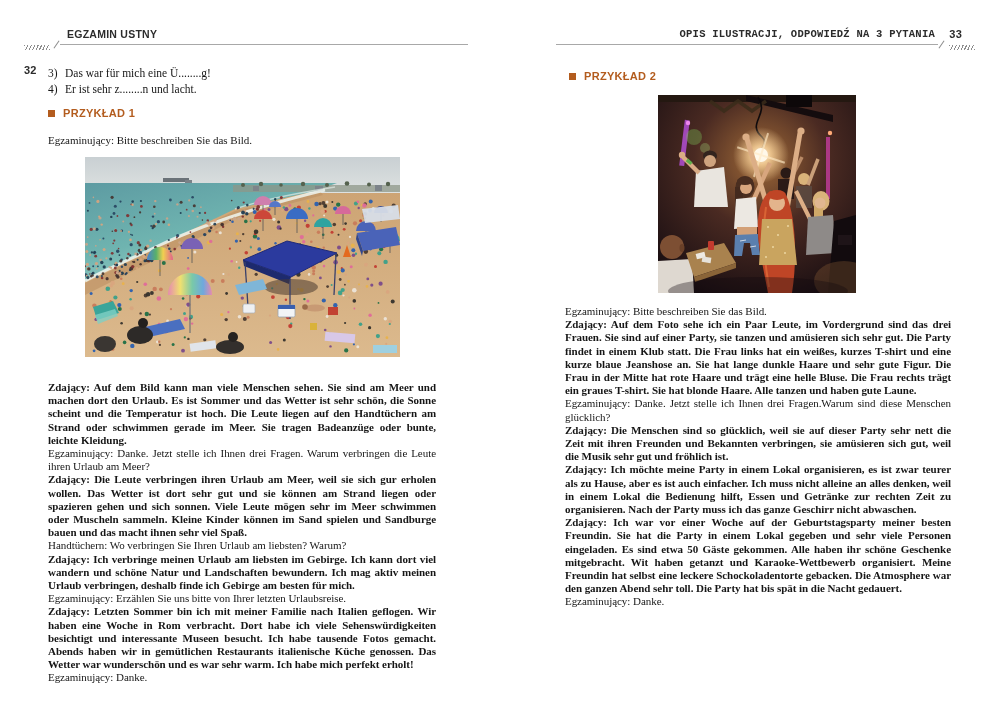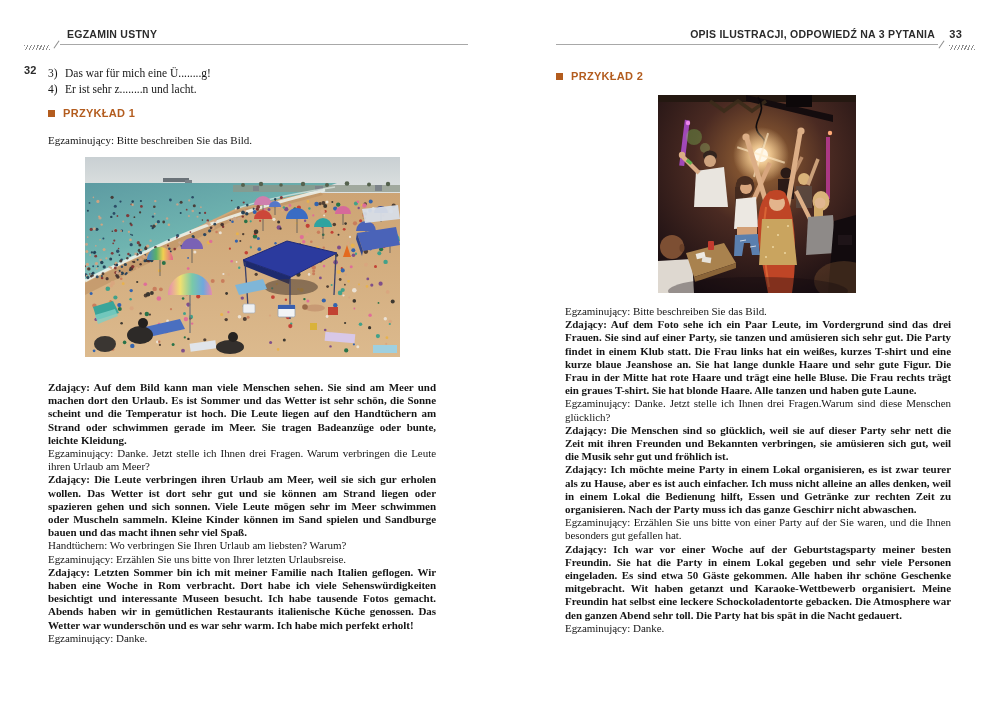--- a/index.html
+++ b/index.html
@@ -713,34 +713,35 @@
       <ellipse cx="230" cy="151" rx="10" ry="3.5" fill="#c89a74"></ellipse>
         <circle cx="220" cy="150" r="2.8" fill="#9a6a48"></circle>
     </svg>
   </div>
 
   <div class="abs dialog" style="left:48px;top:381px;width:388px;">
     <p class="b">Zdający: Auf dem Bild kann man viele Menschen sehen. Sie sind am Meer und machen dort den Urlaub. Es ist Sommer und das Wetter ist sehr schön, die Sonne scheint und die Temperatur ist hoch. Die Leute liegen auf den Handtüchern am Strand oder schwimmen gerade im Meer. Sie tragen Badeanzüge oder bunte, leichte Kleidung.</p>
     <p>Egzaminujący: Danke. Jetzt stelle ich Ihnen drei Fragen. Warum verbringen die Leute ihren Urlaub am Meer?</p>
     <p class="b">Zdający: Die Leute verbringen ihren Urlaub am Meer, weil sie sich gur erholen wollen. Das Wetter ist dort sehr gut und sie können am Strand liegen oder spazieren gehen und sich sonnen. Viele Leute mögen sehr im Meer schwimmen oder Muscheln sammeln. Kleine Kinder können im Sand spielen und Sandburge bauen und das macht ihnen sehr viel Spaß.</p>
     <p>Handtüchern: Wo verbringen Sie Ihren Urlaub am liebsten? Warum?</p>
+    <p class="b">Zdający: Ich verbringe meinen Urlaub am liebsten im Gebirge. Ich kann dort viel wandern und schöne Natur und Landschaften bewundern. Ich mag aktiv meinen Urlaub verbringen, deshalb finde ich Gebirge am besten für mich.</p>
     <p>Egzaminujący: Erzählen Sie uns bitte von Ihrer letzten Urlaubsreise.</p>
     <p class="b">Zdający: Letzten Sommer bin ich mit meiner Familie nach Italien geflogen. Wir haben eine Woche in Rom verbracht. Dort habe ich viele Sehenswürdigkeiten besichtigt und interessante Museen besucht. Ich habe tausende Fotos gemacht. Abends haben wir in gemütlichen Restaurants italienische Küche genossen. Das Wetter war wunderschön und es war sehr warm. Ich habe mich perfekt erholt!</p>
     <p>Egzaminujący: Danke.</p>
   </div>
 </div>
 
 <div class="abs" style="left:500px;top:0;width:500px;height:713px;">
-  <div class="abs htitle" style="right:65px;top:28px;">OPIS ILUSTRACJI, ODPOWIEDŹ NA 3 PYTANIA</div>
+  <div class="abs htitle" style="right:65px;top:28px;font-family:Liberation Mono, monospace;">OPIS ILUSTRACJI, ODPOWIEDŹ NA 3 PYTANIA</div>
   <div class="abs pgnum" style="right:38px;top:28px;">33</div>
   <div class="abs rule" style="right:62px;top:44px;width:382px;"></div>
   <div class="abs tick" style="right:54px;top:44px;"></div>
   <div class="abs hatch" style="right:25px;top:45px;"></div>
 
-  <div class="abs section" style="left:56px;top:70px;color:#b35c1e;text-align:right;">
+  <div class="abs section" style="left:69px;top:70px;color:#b35c1e;text-align:right;">
     <span class="sq" style="background:#b35c1e;"></span>
     <span>PRZYKŁAD 2</span>
   </div>
 
   <div class="abs photo" style="left:158px;top:95px;width:198px;height:198px;">
     <svg width="198" height="198" viewBox="0 0 198 198" xmlns="http://www.w3.org/2000/svg">
       <defs>
         <radialGradient id="pglow" cx="52%" cy="33%" r="75%">
           <stop offset="0" stop-color="#a06a38"></stop>
             <stop offset="0.45" stop-color="#4a2a22"></stop>
@@ -847,17 +848,16 @@
       <ellipse cx="100" cy="196" rx="90" ry="14" fill="#120a0d" opacity="0.35"></ellipse>
     </svg>
   </div>
 
   <div class="abs dialog" style="left:65px;top:305px;width:386px;">
     <p>Egzaminujący: Bitte beschreiben Sie das Bild.</p>
     <p class="b">Zdający: Auf dem Foto sehe ich ein Paar Leute, im Vordergrund sind das drei Frauen. Sie sind auf einer Party, sie tanzen und amüsieren sich sehr gut. Die Party findet in einem Klub statt. Die Frau links hat ein weißes, kurzes T-shirt und eine kurze blaue Jeanshose an. Sie hat lange dunkle Haare und sehr gute Figur. Die Frau in der Mitte hat rote Haare und trägt eine helle Bluse. Die Frau rechts trägt ein graues T-shirt. Sie hat blonde Haare. Alle tanzen und haben gute Laune.</p>
     <p>Egzaminujący: Danke. Jetzt stelle ich Ihnen drei Fragen.Warum sind diese Menschen glücklich?</p>
     <p class="b">Zdający: Die Menschen sind so glücklich, weil sie auf dieser Party sehr nett die Zeit mit ihren Freunden und Bekannten verbringen, sie amüsieren sich gut, weil die Musik sehr gut und fröhlich ist.</p>
     <p class="b">Zdający: Ich möchte meine Party in einem Lokal organisieren, es ist zwar teurer als zu Hause, aber es ist auch einfacher. Ich muss nicht alleine an alles denken, weil in einem Lokal die Bedienung hilft, Essen und Getränke zur rechten Zeit zu organisieren. Nach der Party muss ich das ganze Geschirr nicht abwaschen.</p>
-    <p>Egzaminujący: Erzählen Sie uns bitte von einer Party auf der Sie waren, und die Ihnen besonders gut gefallen hat.</p>
     <p class="b">Zdający: Ich war vor einer Woche auf der Geburtstagsparty meiner besten Freundin. Sie hat die Party in einem Lokal gegeben und sehr viele Personen eingeladen. Es sind etwa 50 Gäste gekommen. Alle haben ihr schöne Geschenke mitgebracht. Wit haben getanzt und Karaoke-Wettbewerb organisiert. Meine Freundin hat selbst eine leckere Schockoladentorte gebacken. Die Atmosphere war den ganzen Abend sehr toll. Die Party hat bis spät in die Nacht gedauert.</p>
     <p>Egzaminujący: Danke.</p>
   </div>
 </div>
 
 </body></html>

